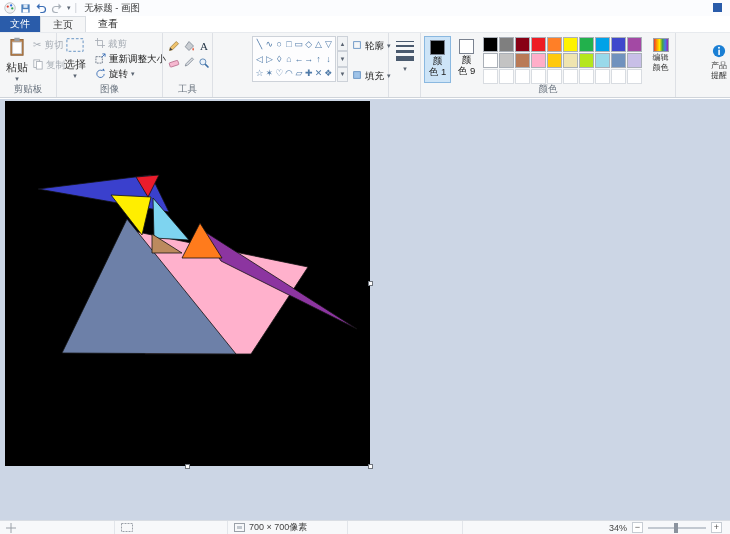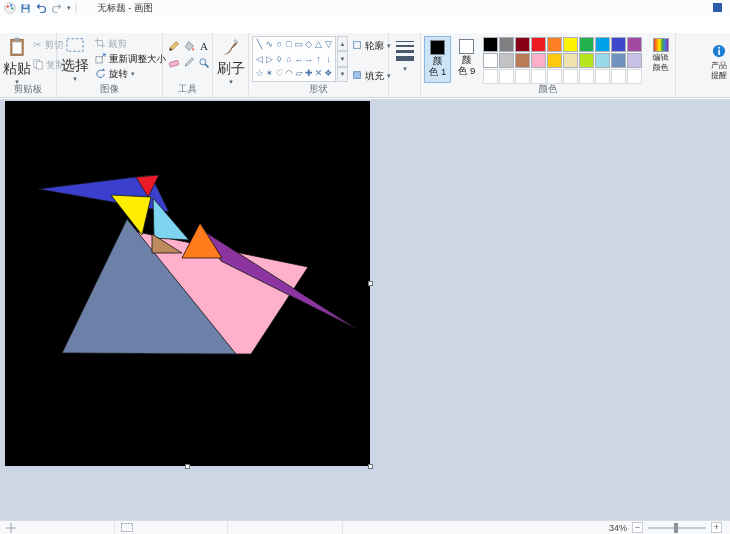--- a/index.html
+++ b/index.html
@@ -5,35 +5,35 @@
 *{box-sizing:border-box;margin:0;padding:0}
 html,body{width:730px;height:534px}
 body{font-family:"Liberation Sans",sans-serif;background:#fff}
 .app{position:relative;width:730px;height:534px;overflow:hidden;font-size:10px;color:#222;background:#fff}
 
 
 .titlebar{position:absolute;top:0;left:0;right:0;height:16px;background:#fbfcfe;display:flex;align-items:center;gap:4px;padding:0 4px}
 .titlebar svg{display:block}
 .qat-caret{font-size:7px;color:#5a6472}
 .qat-sep{color:#c9cdd4;font-size:10px;line-height:10px}
-.title-text{font-size:9.5px;color:#333;margin-left:16px}
+.title-text{font-size:9.5px;color:#333;margin-left:3px}
 .win-badge{position:absolute;right:8px;top:3px;width:9px;height:9px;background:#2a5caa}
 
 
 .tabsbar{position:absolute;top:16px;left:0;right:0;height:17px;background:#fff;border-bottom:1px solid #e7eaee;display:flex;align-items:stretch}
 .tab{padding:0 12px;display:flex;align-items:center;font-size:10px;color:#333;cursor:default}
 .tab-file{background:#2a5caa;color:#fff;padding:0 10px}
 .tab-active{background:#f5f6f7;border:1px solid #d9dde2;border-bottom:none}
 
 
 .ribbon{position:absolute;top:33px;left:0;right:0;height:65px;background:#f5f6f7;border-bottom:1px solid #cfd4da}
 .group{position:absolute;top:0;bottom:0;border-right:1px solid #dde0e5}
 .grouplabel{position:absolute;bottom:1px;left:0;right:0;text-align:center;font-size:9.5px;color:#68727e;white-space:nowrap}
 .bigbtn{position:absolute;display:flex;flex-direction:column;align-items:center;gap:1px;padding-top:3px;cursor:default}
-.bigbtn .lbl{font-size:14px;color:#333}
+.bigbtn .lbl{font-size:11px;color:#333}
 .caret{font-size:7px;color:#5a6472;line-height:6px}
 .minirow{position:absolute;display:flex;align-items:center;gap:3px;font-size:9.5px;height:14px;white-space:nowrap}
 .dis{color:#a6acb4}
 .scissors{font-size:10px;color:#a6acb4;line-height:10px}
 
 
 .toolcell{position:absolute;width:14px;height:14px;display:flex;align-items:center;justify-content:center}
 .text-a{font-family:"Liberation Serif",serif;font-size:11px;color:#234;line-height:11px}
 
 
@@ -108,20 +108,25 @@
           <path d="M11 6 h-5 a4 4 0 0 0 0 8 h3" fill="none" stroke="#abb2ba" stroke-width="1.6"></path>
           <path d="M10 2 L14 6 L10 10 Z" fill="#abb2ba"></path>
         </svg>
     </span>
     <span class="qat-caret">▾</span>
     <span class="qat-sep">|</span>
     <span class="title-text">无标题 - 画图</span>
     <span class="win-badge"></span>
   </div>
 
+  <div class="tabsbar">
+    <div class="tab tab-file">文件</div>
+    <div class="tab tab-active">主页</div>
+    <div class="tab">查看</div>
+  </div>
 
   <div class="ribbon">
 
     <div class="group" style="left:0;width:57px">
       <div class="bigbtn" style="left:2px;top:0;width:30px">
         <span>
           <svg width="18" height="21" viewBox="0 0 20 24">
               <rect x="3" y="4" width="14" height="18" fill="#b9834f" stroke="#8a5d33"></rect>
               <rect x="5" y="7" width="10" height="13" fill="#fff" stroke="#c8cdd4"></rect>
               <rect x="7" y="2" width="6" height="4" fill="#9aa0a6"></rect>
@@ -214,32 +219,20 @@
       </div>
       <div class="toolcell" style="left:34px;top:23px">
         <svg width="12" height="12" viewBox="0 0 16 16">
             <circle cx="6.5" cy="6.5" r="4" fill="#eaf2fa" stroke="#3b6ea5"></circle>
             <path d="M9.5 9.5 L14 14" stroke="#3b6ea5" stroke-width="2"></path>
           </svg>
       </div>
       <div class="grouplabel">工具</div>
     </div>
 
-    <div class="group" style="left:213px;width:36px">
-      <div class="bigbtn" style="left:3px;top:1px;width:30px">
-        <span>
-          <svg width="20" height="20" viewBox="0 0 22 22">
-              <path d="M3 19 q6 -1 8 -7 l6 -8 2 2 -7 7 q-3 7 -9 6 z" fill="#8a5a33"></path>
-              <rect x="14" y="3" width="5" height="3" transform="rotate(45 16 4)" fill="#c0c6cd"></rect>
-            </svg>
-        </span>
-        <span class="lbl">刷子</span>
-        <span class="caret">▾</span>
-      </div>
-    </div>
 
     <div class="group" style="left:249px;width:140px">
       <div class="gallery">
           <div class="shape-row">
             <span class="shape-glyph">╲</span>
             <span class="shape-glyph">∿</span>
             <span class="shape-glyph">○</span>
             <span class="shape-glyph">□</span>
             <span class="shape-glyph">▭</span>
             <span class="shape-glyph">◇</span>
@@ -283,21 +276,20 @@
       </div>
       <div class="minirow" style="left:103px;top:36px">
         <span>
           <svg width="10" height="10" viewBox="0 0 12 12">
               <rect x="2" y="2" width="8" height="8" fill="#9fc3e8" stroke="#5b8bc0"></rect>
             </svg>
         </span>
         <span>填充</span>
         <span class="caret">▾</span>
       </div>
-      <div class="grouplabel">形状</div>
     </div>
 
     <div class="group" style="left:389px;width:32px">
       <div class="bigbtn" style="left:4px;top:5px;width:24px">
         <span class="sizebars">
           <i style="height:1px"></i>
             <i style="height:2px"></i>
             <i style="height:3px"></i>
             <i style="height:5px"></i>
         </span>
@@ -395,20 +387,27 @@
     <div class="seg" style="width:115px">
       <svg width="10" height="10" viewBox="0 0 10 10">
           <path d="M5 0 V10 M0 5 H10" stroke="#9aa0a8"></path>
         </svg>
     </div>
     <div class="seg" style="width:113px">
       <svg width="12" height="9" viewBox="0 0 12 9">
           <rect x="0.5" y="0.5" width="11" height="8" fill="none" stroke="#9aa0a8" stroke-dasharray="2 1"></rect>
         </svg>
     </div>
+    <div class="seg" style="width:120px">
+      <svg width="11" height="9" viewBox="0 0 11 9">
+          <rect x="0.5" y="0.5" width="10" height="8" fill="none" stroke="#9aa0a8"></rect>
+          <rect x="3" y="3" width="5" height="3" fill="#c2c8cf"></rect>
+        </svg>
+      <span>700 × 700像素</span>
+    </div>
     <div class="seg" style="width:115px"></div>
     <div class="seg grow"></div>
     <div class="zoom">
       <span>34%</span>
       <span class="zbtn">−</span>
       <span class="ztrack">
           <span class="zthumb"></span>
         </span>
       <span class="zbtn">+</span>
     </div>

